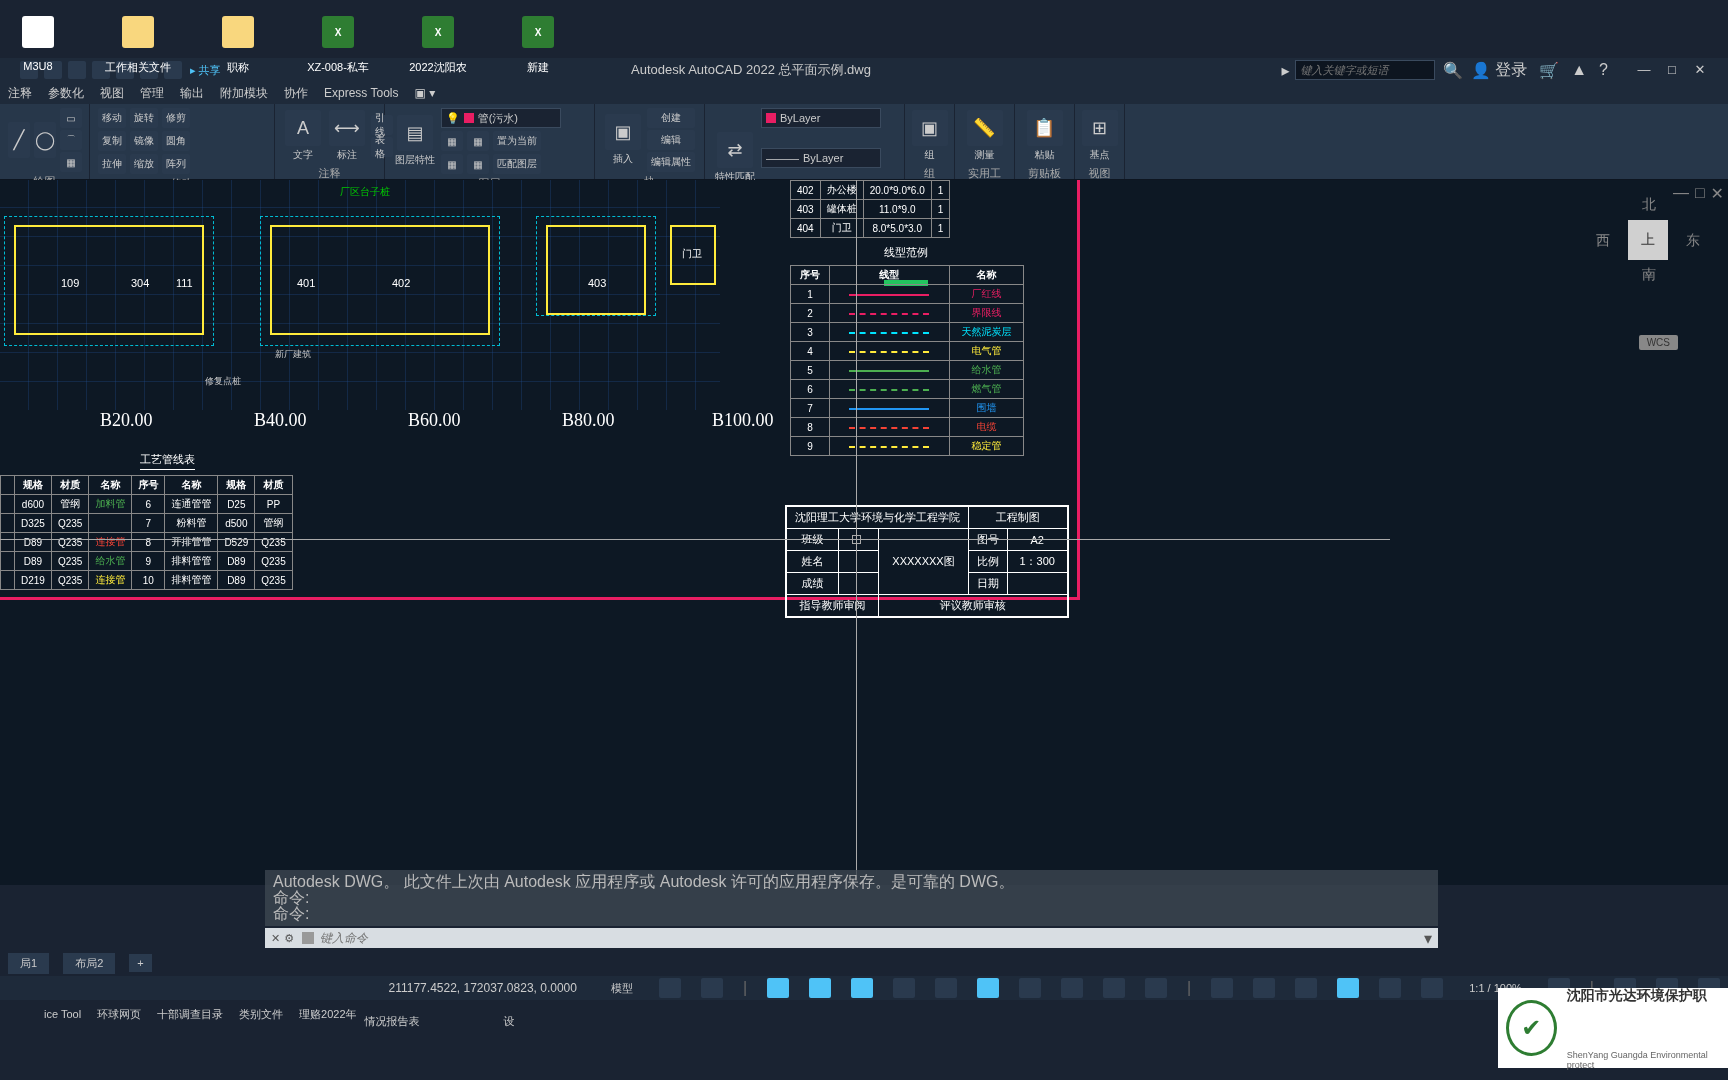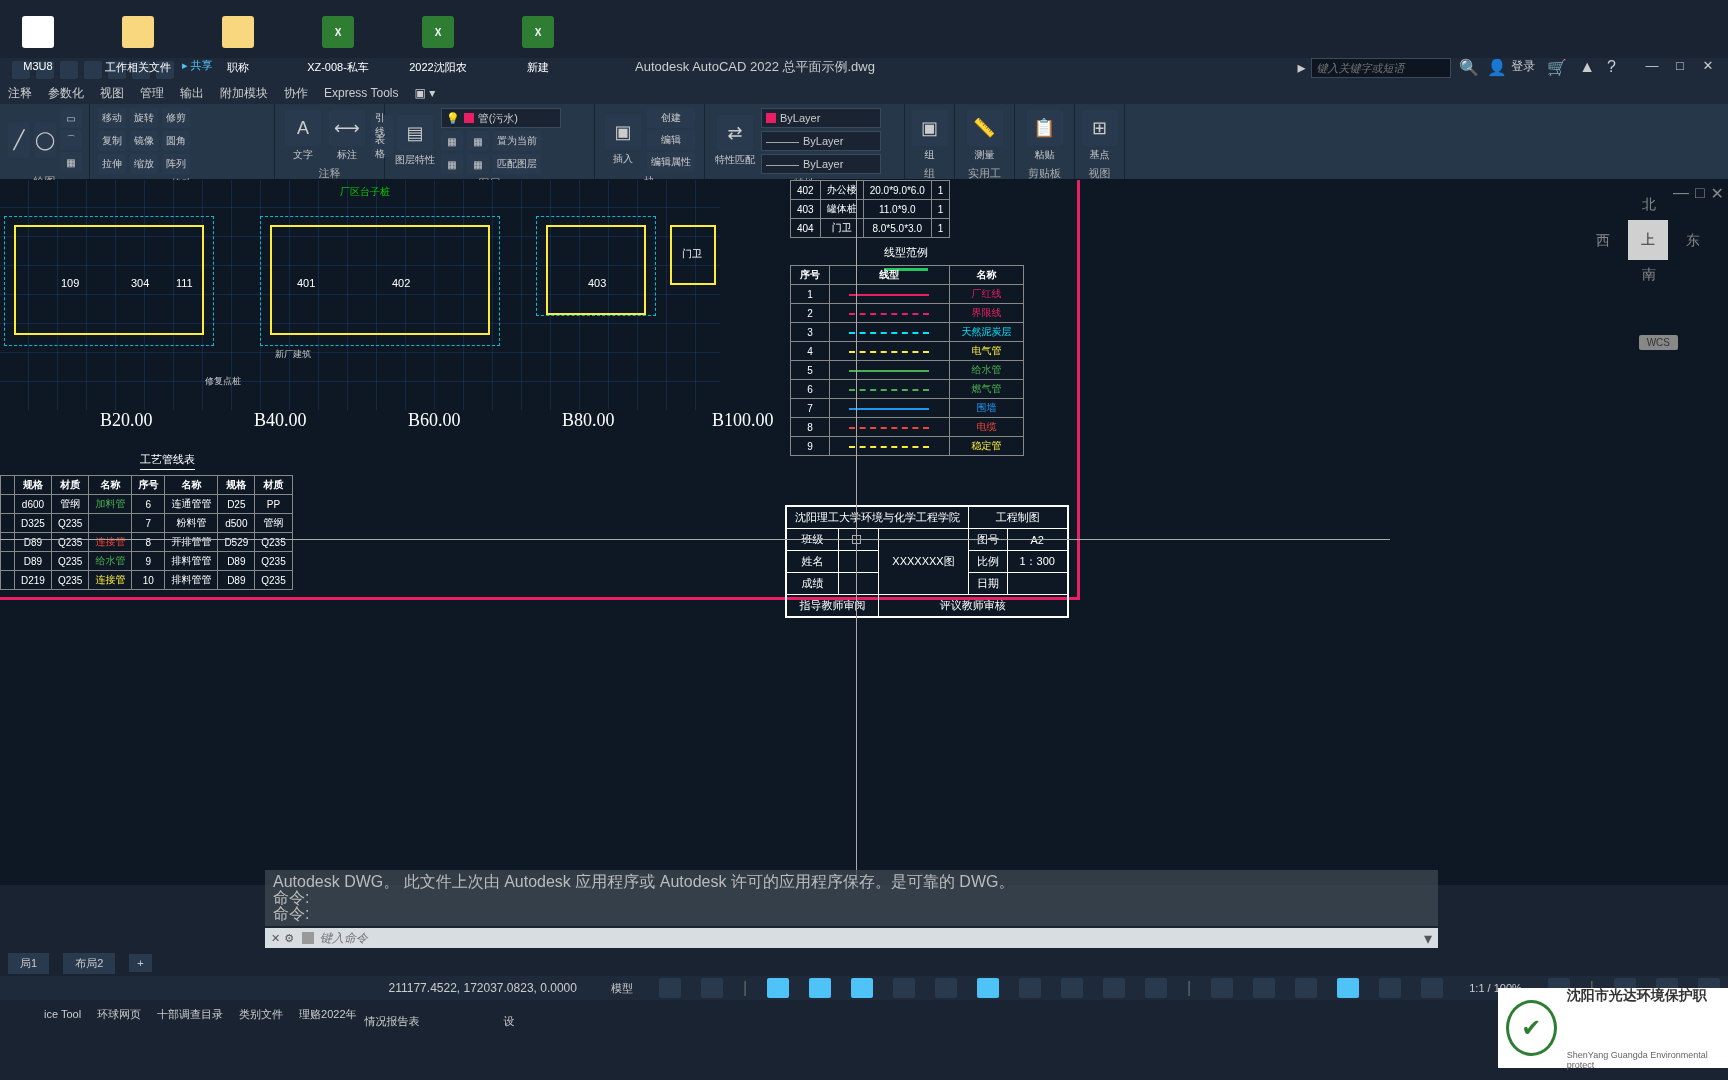--- a/index.html
+++ b/index.html
@@ -7,21 +7,21 @@
 
 
 .desktop-icons { position: absolute; top: 16px; left: 0; display: flex; gap: 40px; padding-left: 8px; z-index: 1; }
 .desktop-icon { display: flex; flex-direction: column; align-items: center; width: 60px; cursor: pointer; }
 .desktop-icon .ico { width: 32px; height: 32px; background: #2e7d32; border-radius: 3px; display: flex; align-items: center; justify-content: center; color: #fff; font-size: 10px; font-weight: bold; }
 .desktop-icon .ico.folder { background: #f9d77e; }
 .desktop-icon .ico.txt { background: #fff; color: #333; }
 .desktop-icon span { color: #fff; font-size: 11px; margin-top: 12px; text-align: center; white-space: nowrap; }
 
 
-.titlebar { position: absolute; top: 58px; left: 0; right: 0; height: 24px; background: #1e2a3a; display: flex; padding: 0 12px; }
+.titlebar { position: absolute; top: 58px; left: 0; right: 0; height: 24px; background: #1e2a3a; display: flex; align-items: center; padding: 0 20px; }
 .qat { display: flex; gap: 6px; align-items: center; }
 .qat-btn { width: 18px; height: 18px; background: #2a3a4e; border-radius: 2px; cursor: pointer; }
 .share { color: #4fc3f7; font-size: 11px; margin-left: 8px; }
 .app-title { flex: 1; text-align: center; color: #ccc; font-size: 13px; }
 .search-box { width: 140px; height: 20px; background: #0d1520; border: 1px solid #3a4a5e; padding: 0 4px; font-size: 11px; color: #888; font-style: italic; }
 .window-controls { display: flex; gap: 12px; margin-left: 16px; }
 .win-ctrl { width: 16px; height: 16px; cursor: pointer; color: #ccc; font-size: 13px; text-align: center; }
 
 
 .menubar { position: absolute; top: 82px; left: 0; right: 0; height: 22px; background: #1e2a3a; display: flex; align-items: center; padding: 0 8px; gap: 16px; }
@@ -138,21 +138,21 @@
     <div class="qat-btn"></div>
     <div class="qat-btn"></div>
     <div class="qat-btn"></div>
   </div>
   <span class="share">▸ <span>共享</span></span>
   <div class="app-title">Autodesk AutoCAD 2022   总平面示例.dwg</div>
   <span style="color:#ccc;margin-right:6px">▸</span>
   <input class="search-box" placeholder="键入关键字或短语" style="">
   <span style="color:#ccc;margin:0 8px">🔍</span>
   <span style="color:#ccc;margin-right:4px">👤</span>
-  <span style="color:#ccc;font-size:12px">登录</span>
+  <span style="color:#ccc;font-size:16px">登录</span>
   <span style="color:#ccc;margin:0 12px">🛒</span>
   <span style="color:#ccc;margin-right:12px">▲</span>
   <span style="color:#ccc;margin-right:12px">?</span>
   <div class="window-controls">
     <div class="win-ctrl">—</div>
     <div class="win-ctrl">□</div>
     <div class="win-ctrl">✕</div>
   </div>
 </div>
 
@@ -257,21 +257,21 @@
       </div>
     </div>
     <div class="ribbon-panel-label">块</div>
   </div>
   <div class="ribbon-panel" style="width:200px">
     <div class="ribbon-row">
       <div class="ribbon-big">
           <div class="ribbon-btn large">⇄</div>
           <span style="font-size:10px">特性匹配</span>
         </div>
-      <div style="display:flex;flex-direction:column;gap:3px">
+      <div style="display:flex;flex-direction:column;gap:20px">
         <div class="layer-combo">
             <div class="layer-swatch" style="background:#e91e63"></div>
             <span>ByLayer</span>
           </div>
         <div class="layer-combo">
             <span>———</span>
             <span>ByLayer</span>
           </div>
         <div class="layer-combo">
             <span>———</span>
@@ -364,21 +364,21 @@
           </tr>
       <tr>
             <td>404</td>
             <td>门卫</td>
             <td>8.0*5.0*3.0</td>
             <td>1</td>
           </tr>
     </tbody>
       </table>
 
-    <div style="position:absolute;left:884px;top:65px;color:#fff;font-size:11px;border-bottom:3px solid #22c55e;padding-bottom:8px">线型范例</div>
+    <div style="position:absolute;left:884px;top:65px;color:#fff;font-size:11px;border-bottom:6px solid #22c55e;padding-bottom:20px">线型范例</div>
     <table class="dwg-table" style="left:790px;top:85px;width:234px">
       <tbody>
           <tr>
             <th>序号</th>
             <th style="width:120px">线型</th>
             <th>名称</th>
           </tr>
       </tbody>
         <tbody id="legend-body">
           <tr>

